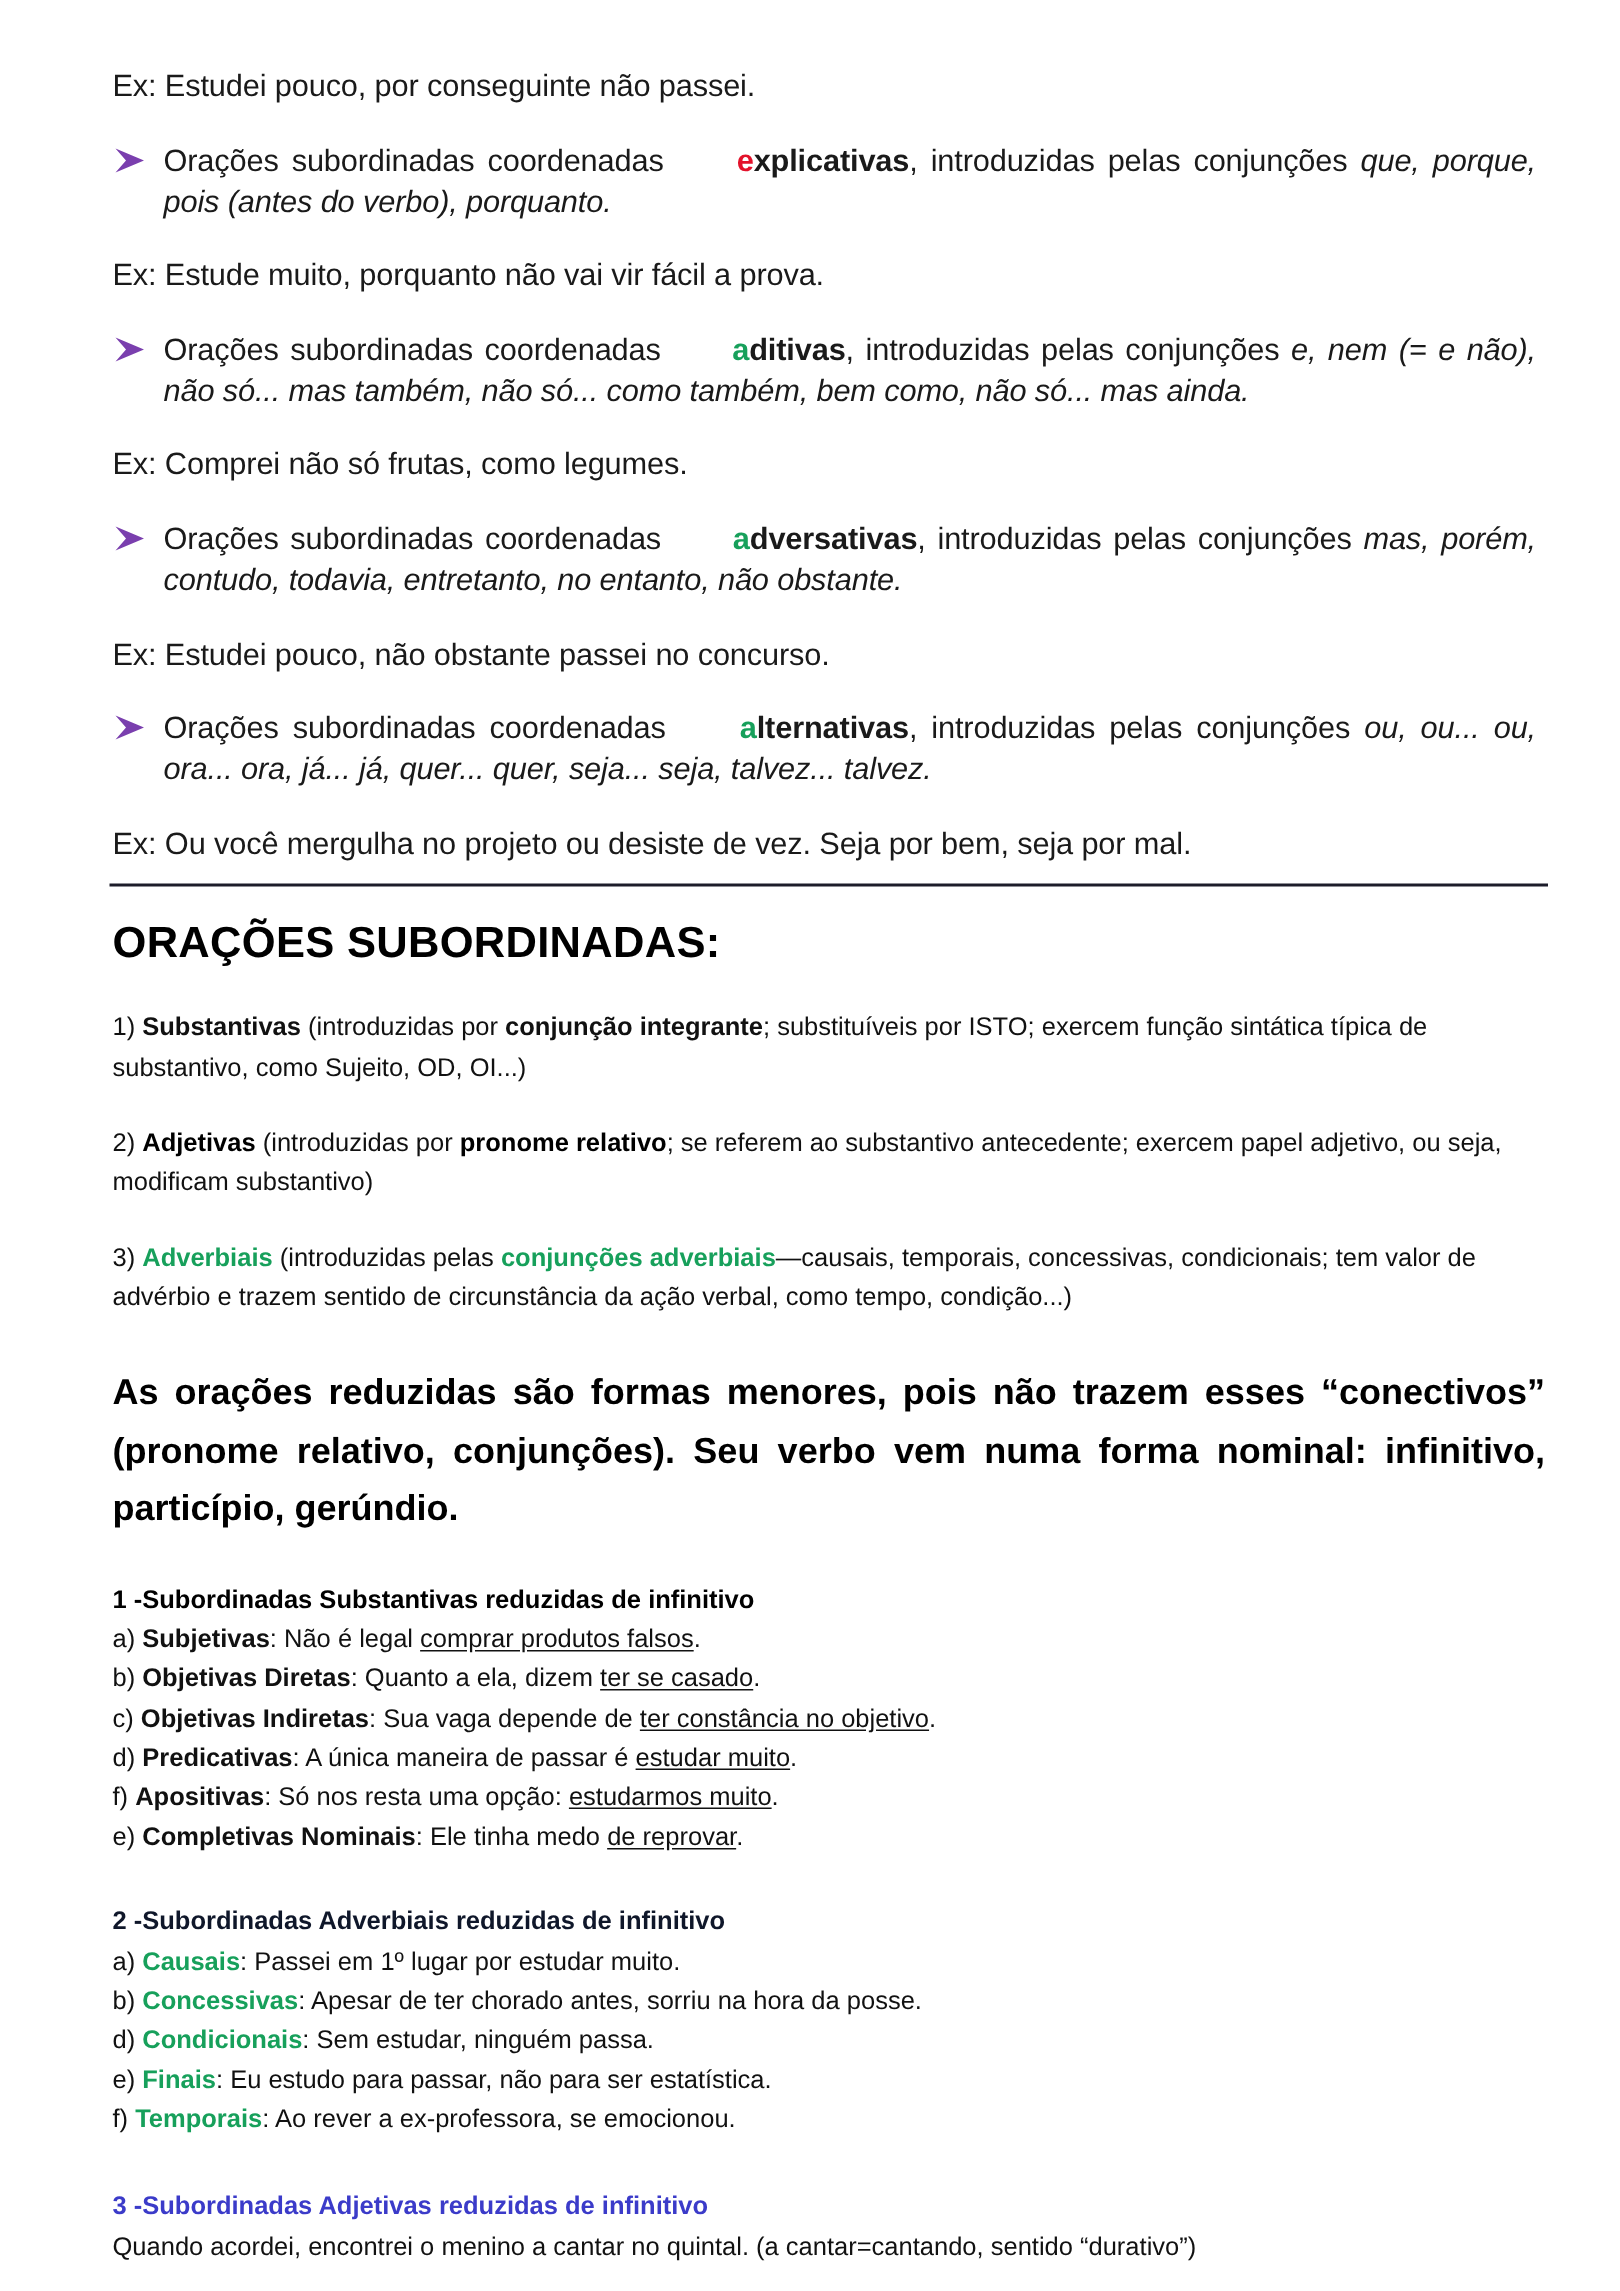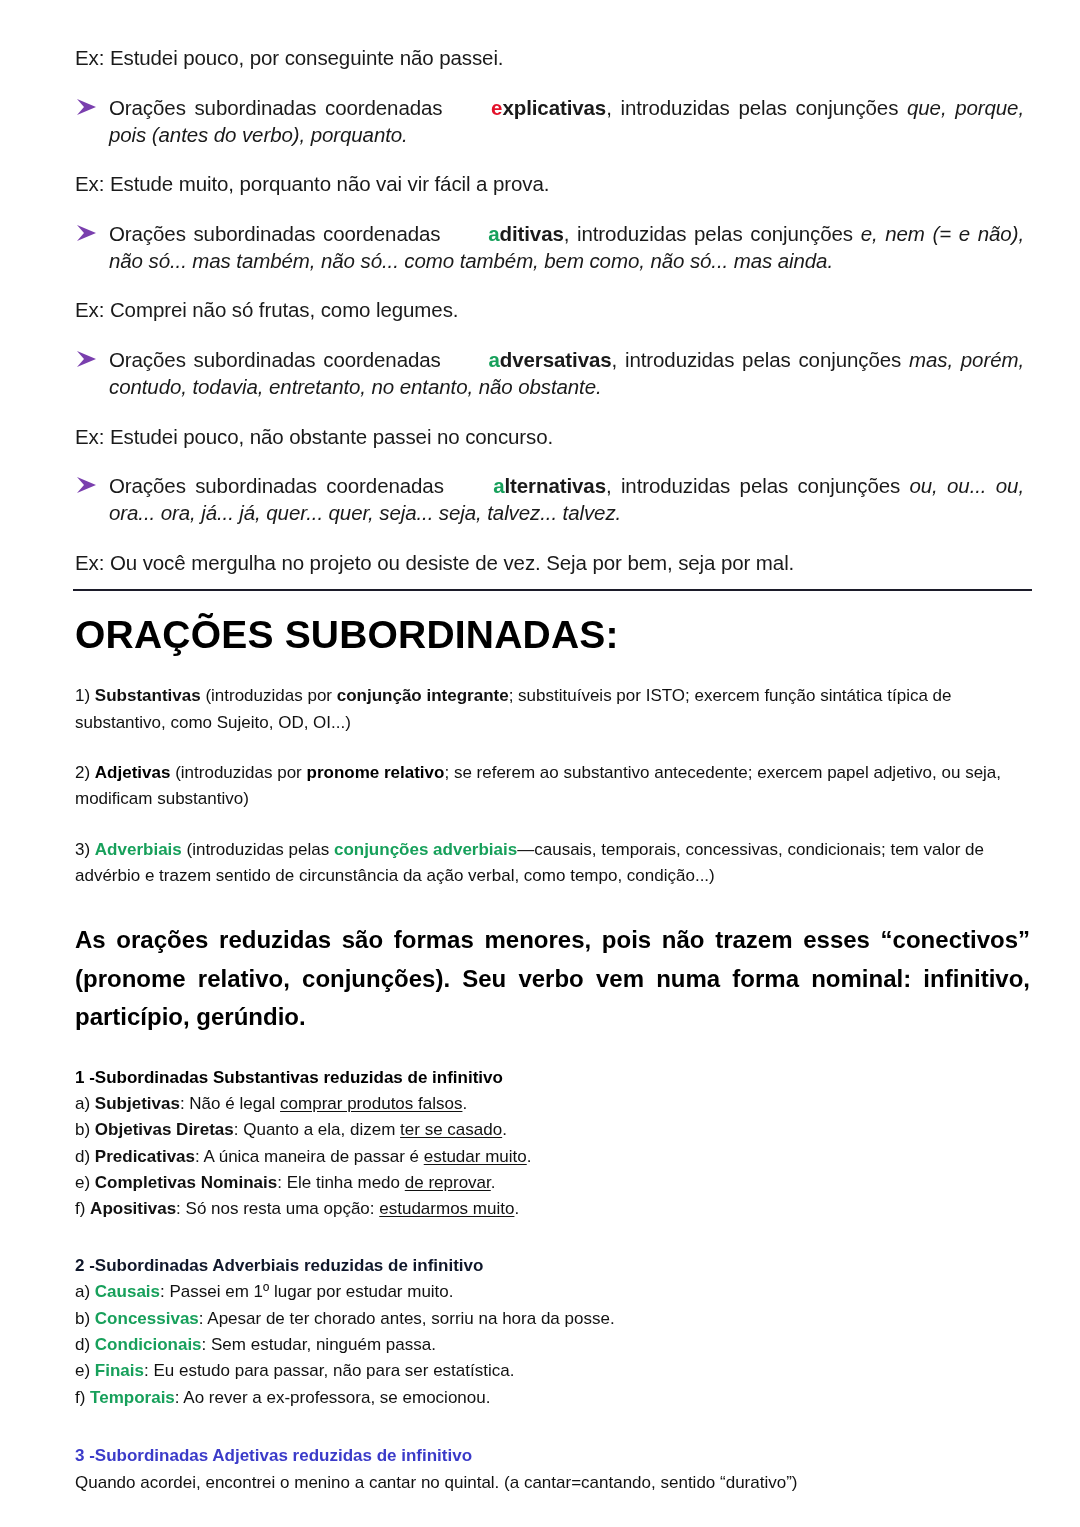--- a/index.html
+++ b/index.html
@@ -72,21 +72,21 @@
     margin: 13px 48px 0 73px;
     width: 959px;
   }
 
   
   .lower-block {
     padding: 0 44px 0 75px;
     font-family: "Liberation Sans", sans-serif;
   }
   h1.doc-heading {
-    font-size: 39px;
+    font-size: 29px;
     font-weight: bold;
     letter-spacing: 0.2px;
     margin: 22px 0 0 0;
     color: #000;
   }
   .num-para {
     font-size: 17px;
     line-height: 1.55;
     margin: 26px 0 0 0;
     color: #111;
@@ -197,26 +197,27 @@
 
     <p class="bold-para">As orações reduzidas são formas menores, pois não trazem esses “conectivos” (pronome relativo, conjunções). Seu verbo vem numa forma nominal: infinitivo, particípio, gerúndio.</p>
 
     <div class="list-group g1">
       <p class="group-title"><span>1 -</span><span>Subordinadas Substantivas reduzidas de infinitivo</span></p>
 
       <p class="list-row"><span>a) </span><span class="b">Subjetivas</span><span>: </span><span>Não é legal </span><span class="u">comprar produtos falsos</span><span>.</span></p>
 
       <p class="list-row"><span>b) </span><span class="b">Objetivas Diretas</span><span>: </span><span>Quanto a ela, dizem </span><span class="u">ter se casado</span><span>.</span></p>
 
+      <p class="list-row"><span>c) </span><span class="b">Objetivas Indiretas</span><span>: </span><span>Sua vaga depende de </span><span class="u">ter constância no objetivo</span><span>.</span></p>
 
       <p class="list-row"><span>d) </span><span class="b">Predicativas</span><span>: </span><span>A única maneira de passar é </span><span class="u">estudar muito</span><span>.</span></p>
 
+      <p class="list-row"><span>f) </span><span class="b">Apositivas</span><span>: </span><span>Só nos resta uma opção: </span><span class="u">estudarmos muito</span><span>.</span></p>
+
       <p class="list-row"><span>e) </span><span class="b">Completivas Nominais</span><span>: </span><span>Ele tinha medo </span><span class="u">de reprovar</span><span>.</span></p>
-
-      <p class="list-row"><span>f) </span><span class="b">Apositivas</span><span>: </span><span>Só nos resta uma opção: </span><span class="u">estudarmos muito</span><span>.</span></p>
     </div>
 
     <div class="list-group g2">
       <p class="group-title green"><span>2 -</span><span>Subordinadas Adverbiais reduzidas de infinitivo</span></p>
 
       <p class="list-row"><span>a) </span><span class="green-b">Causais</span><span>: </span><span>Passei em 1º lugar por estudar muito.</span></p>
 
       <p class="list-row"><span>b) </span><span class="green-b">Concessivas</span><span>: </span><span>Apesar de ter chorado antes, sorriu na hora da posse.</span></p>
 
 

